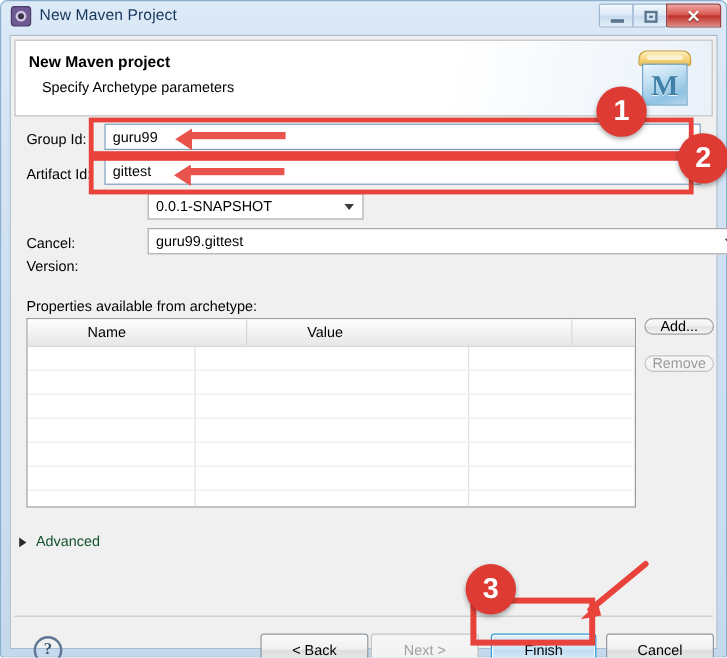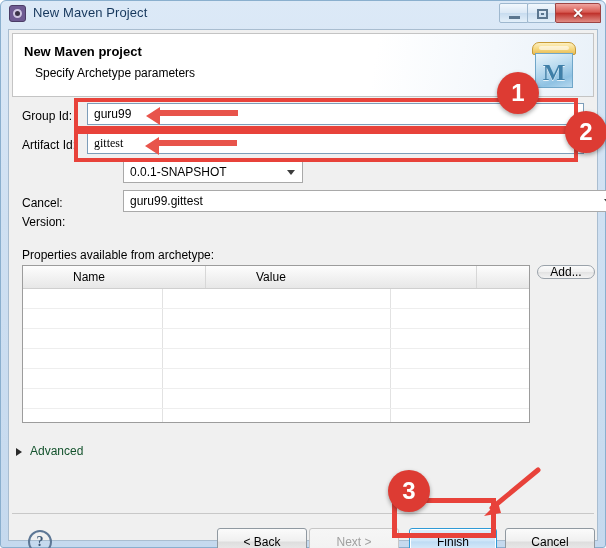--- a/index.html
+++ b/index.html
@@ -274,21 +274,21 @@
           </div>
         </div>
       </div>
 
       <div class="body-area">
 
         <div class="flabel" style="left:10px;top:11px;">Group Id:</div>
         <div class="ftext" style="left:75px;top:5px;width:497px;height:22px;">guru99</div>
 
         <div class="flabel" style="left:10px;top:40px;">Artifact Id:</div>
-        <div class="ftext" style="left:75px;top:34px;width:497px;height:22px;font-family:Liberation Serif, serif;">gittest</div>
+        <div class="ftext" style="left:75px;top:34px;width:497px;height:22px;">gittest</div>
 
         <div class="flabel" style="left:10px;top:69px;margin-top:48px;">Version:</div>
         <div class="fcombo" style="left:75px;top:63px;width:180px;height:22px;">
           <span>0.0.1-SNAPSHOT</span>
           <span class="caret"></span>
         </div>
 
         <div class="flabel" style="left:10px;top:98px;">Cancel:</div>
         <div class="fcombo" style="left:75px;top:92px;width:497px;height:22px;">
           <span>guru99.gittest</span>
@@ -334,20 +334,21 @@
               <div class="td c3"></div>
             </div>
           <div class="trow">
               <div class="td c1"></div>
               <div class="td c2"></div>
               <div class="td c3"></div>
             </div>
         </div>
 
         <div class="sbtn" style="left:525px;top:167px;">Add...</div>
+        <div class="sbtn disabled" style="left:525px;top:198px;">Remove</div>
 
         <span class="adv-tri"></span>
         <div class="advanced">Advanced</div>
       </div>
 
       <div class="footer-sep"></div>
 
       <div class="footer">
         <div class="help-icon">?</div>
         <div class="dlgbtn" style="left:205px;width:90px;">&lt; Back</div>

